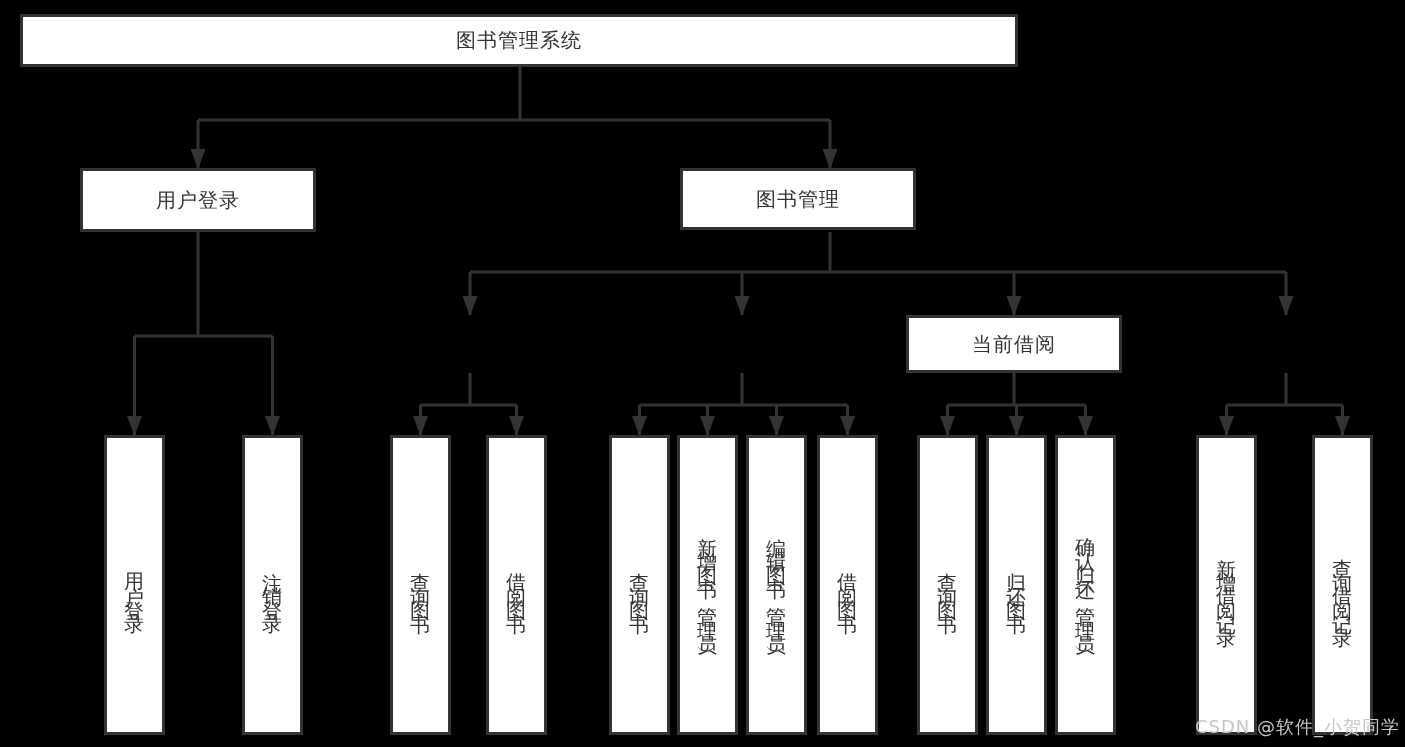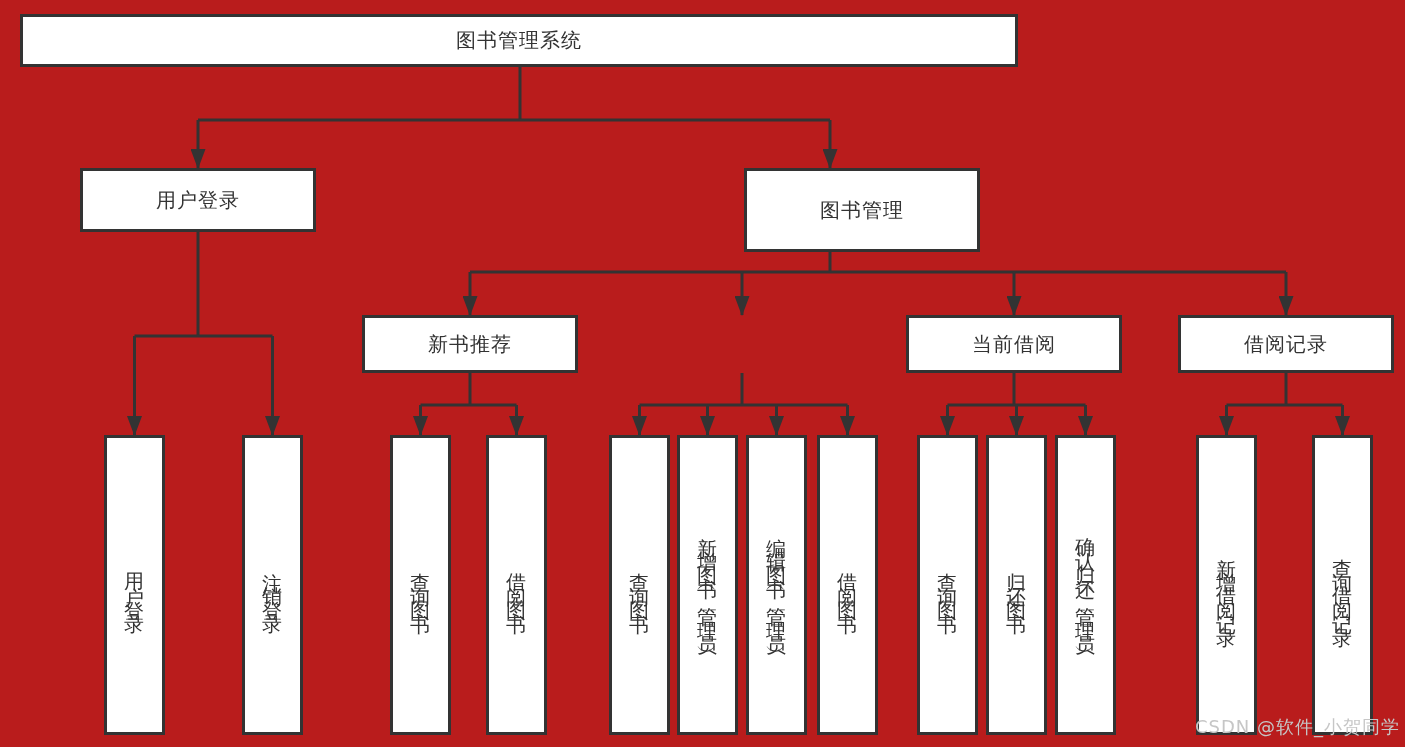--- a/index.html
+++ b/index.html
@@ -1,19 +1,19 @@
 <!DOCTYPE html>
 <html><head>
 <meta charset="utf-8">
 <style>
   html,body{margin:0;padding:0;background:#ffffff;}
   .canvas{
     position:relative;
     width:1405px;height:747px;
-    background:#b91c1c;
+    background:#000000;
     overflow:hidden;
     font-family:"DejaVu Sans","Liberation Sans",sans-serif;
   }
   .connectors{position:absolute;left:0;top:0;pointer-events:none;}
   .node{
     position:absolute;
     box-sizing:border-box;
     border:3px solid #333333;
     background:#ffffff;
     color:#333333;
@@ -97,32 +97,26 @@
     </g>
   </svg>
 
   <div class="node hbox" style="left:20px;top:14px;width:998px;height:53px">
     <span>图书管理系统</span>
   </div>
 
   <div class="node hbox" style="left:80px;top:168px;width:236px;height:64px">
     <span>用户登录</span>
   </div>
-  <div class="node hbox" style="left:744px;top:168px;width:236px;height:84px">
+  <div class="node hbox" style="left:680px;top:168px;width:236px;height:62px">
     <span>图书管理</span>
   </div>
 
-  <div class="node hbox" style="left:362px;top:315px;width:216px;height:58px">
-    <span>新书推荐</span>
-  </div>
   <div class="node hbox" style="left:906px;top:315px;width:216px;height:58px">
     <span>当前借阅</span>
-  </div>
-  <div class="node hbox" style="left:1178px;top:315px;width:216px;height:58px">
-    <span>借阅记录</span>
   </div>
 
   <div class="node vbox" style="left:104px;top:435px;width:61px;height:300px">
     <span>用户登录</span>
   </div>
   <div class="node vbox" style="left:242px;top:435px;width:61px;height:300px">
     <span>注销登录</span>
   </div>
 
   <div class="node vbox" style="left:390px;top:435px;width:61px;height:300px">

